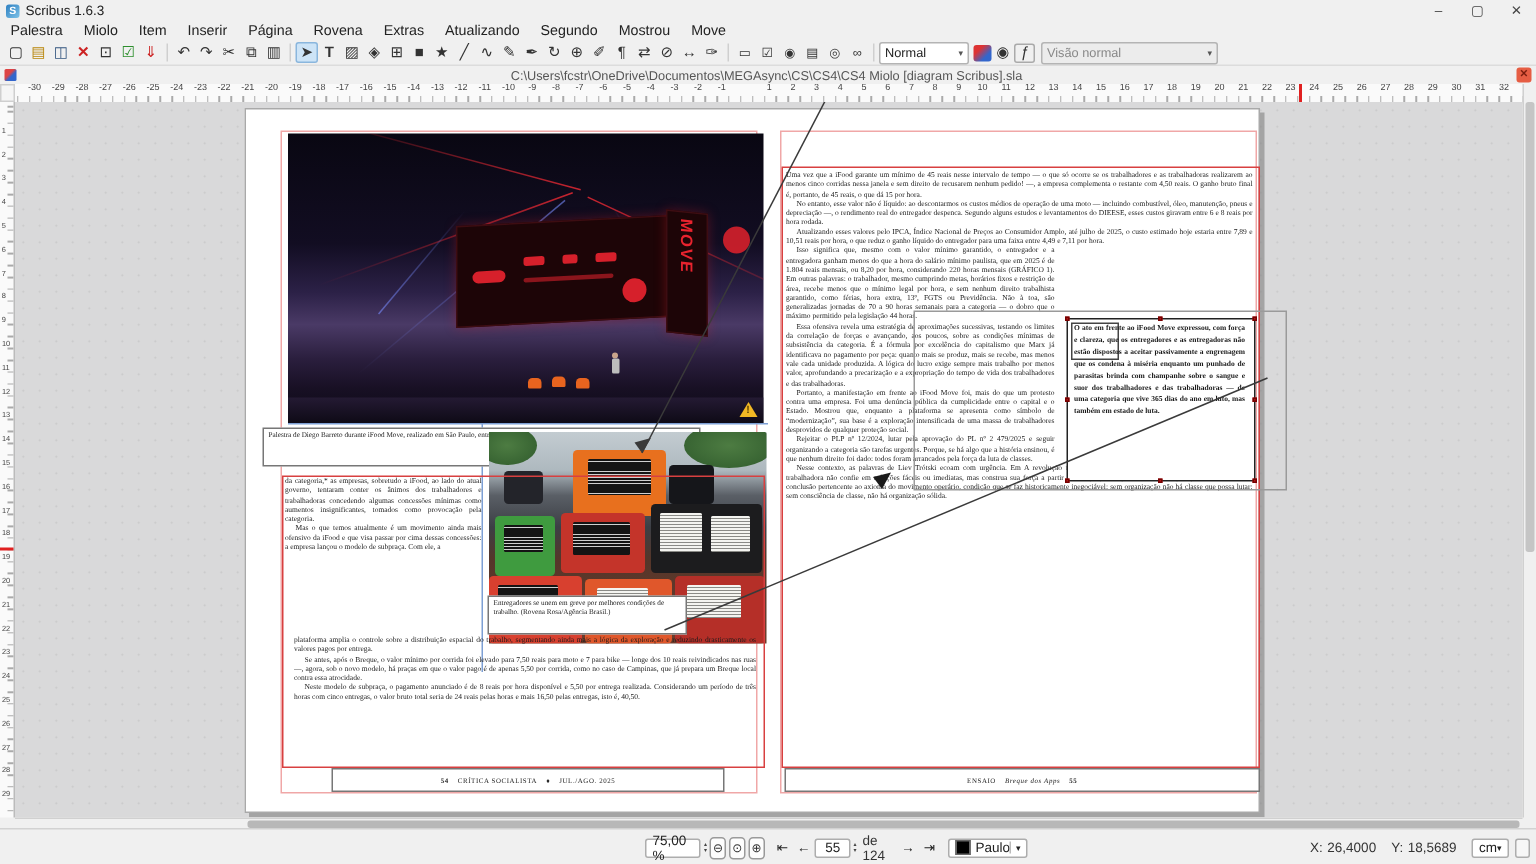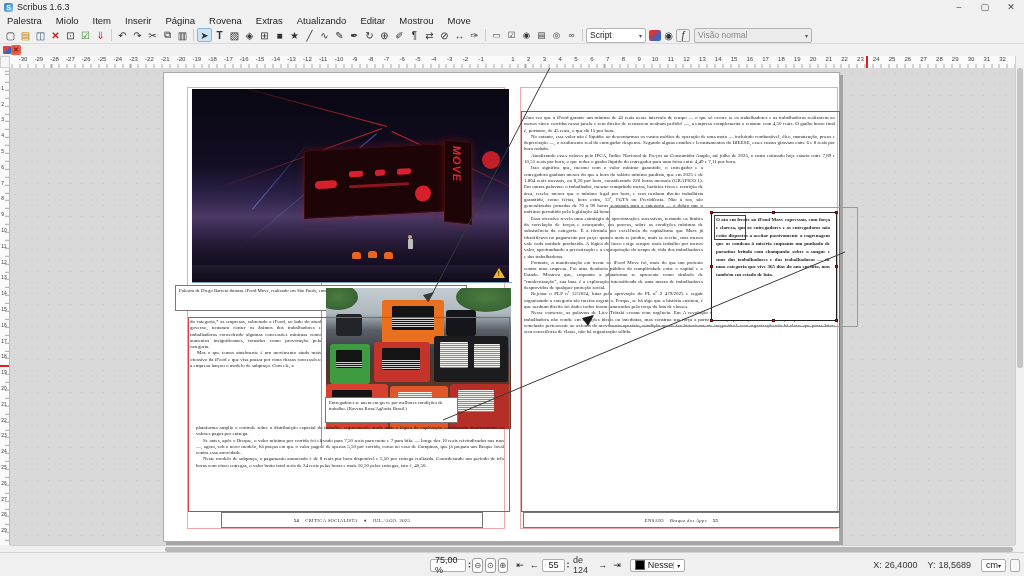--- a/index.html
+++ b/index.html
@@ -101,21 +101,21 @@
 
 <div class="abs menubar">
   <span>Palestra</span>
   <span>Miolo</span>
   <span>Item</span>
   <span>Inserir</span>
   <span>Página</span>
   <span>Rovena</span>
   <span>Extras</span>
   <span>Atualizando</span>
-  <span>Editar</span>
+  <span>Segundo</span>
   <span>Mostrou</span>
   <span>Move</span>
 </div>
 
 <div class="abs toolbar">
   <span class="tbi">▢</span>
   <span class="tbi" style="color:#b8860b">▤</span>
   <span class="tbi" style="color:#33557f">◫</span>
   <span class="tbi" style="color:#cc2222;font-weight:bold">✕</span>
   <span class="tbi">⊡</span>
@@ -149,34 +149,35 @@
   <span class="tbi">✑</span>
   <span class="sep"></span>
   <span class="tbi sm">▭</span>
   <span class="tbi sm">☑</span>
   <span class="tbi sm">◉</span>
   <span class="tbi sm">▤</span>
   <span class="tbi sm">◎</span>
   <span class="tbi sm">∞</span>
   <span class="sep"></span>
   <span class="combo" style="width:52px">
-    <span>Script</span>
+    <span>Normal</span>
     <span class="car" style="margin-left:auto">▾</span>
   </span>
   <span class="tbi" style="background:linear-gradient(135deg,#d33 30%,#36c 70%);color:transparent;width:12px;height:11px;border-radius:2px;margin-left:3px">▣</span>
   <span class="tbi">◉</span>
   <span class="tbi" style="font-style:italic;border:1px solid #aaa;border-radius:2px;width:12px;height:11px">ƒ</span>
   <span class="combo dis" style="width:110px;margin-left:4px">
     <span>Visão normal</span>
     <span class="car" style="margin-left:auto">▾</span>
   </span>
 </div>
 
 <div class="abs docbar">
   <span class="doc-icon"></span>
+  <span class="path">C:\Users\fcstr\OneDrive\Documentos\MEGAsync\CS\CS4\CS4 Miolo [diagram Scribus].sla</span>
   <span class="doc-close">✕</span>
 </div>
 
 <div class="abs rcorner"></div>
 <div class="abs hruler">
     <span class="tick-label" style="left: 13px;">-30</span>
     <span class="tick-label" style="left: 28.8px;">-29</span>
     <span class="tick-label" style="left: 44.6px;">-28</span>
     <span class="tick-label" style="left: 60.4px;">-27</span>
     <span class="tick-label" style="left: 76.2px;">-26</span>
@@ -430,21 +431,21 @@
   </span>
   <span class="spin">
       <span>▴</span>
       <span>▾</span>
     </span>
   <span style="margin:0 4px;color:#333">de 124</span>
   <span class="navg">→</span>
   <span class="navg">⇥</span>
   <span class="inset" style="width:66px;margin-left:6px">
     <span class="swatch"></span>
-    <span>Nesse</span>
+    <span>Paulo</span>
     <span style="margin-left:auto;font-size:6px;border-left:1px solid #bbb;padding-left:3px">▾</span>
   </span>
   <span style="margin-left:188px;color:#333">X:</span>
   <span style="margin-left:3px;color:#333">26,4000</span>
   <span style="margin-left:10px;color:#333">Y:</span>
   <span style="margin-left:3px;color:#333">18,5689</span>
   <span class="inset" style="width:30px;margin-left:10px">
     <span>cm</span>
     <span style="margin-left:auto;font-size:6px">▾</span>
   </span>

